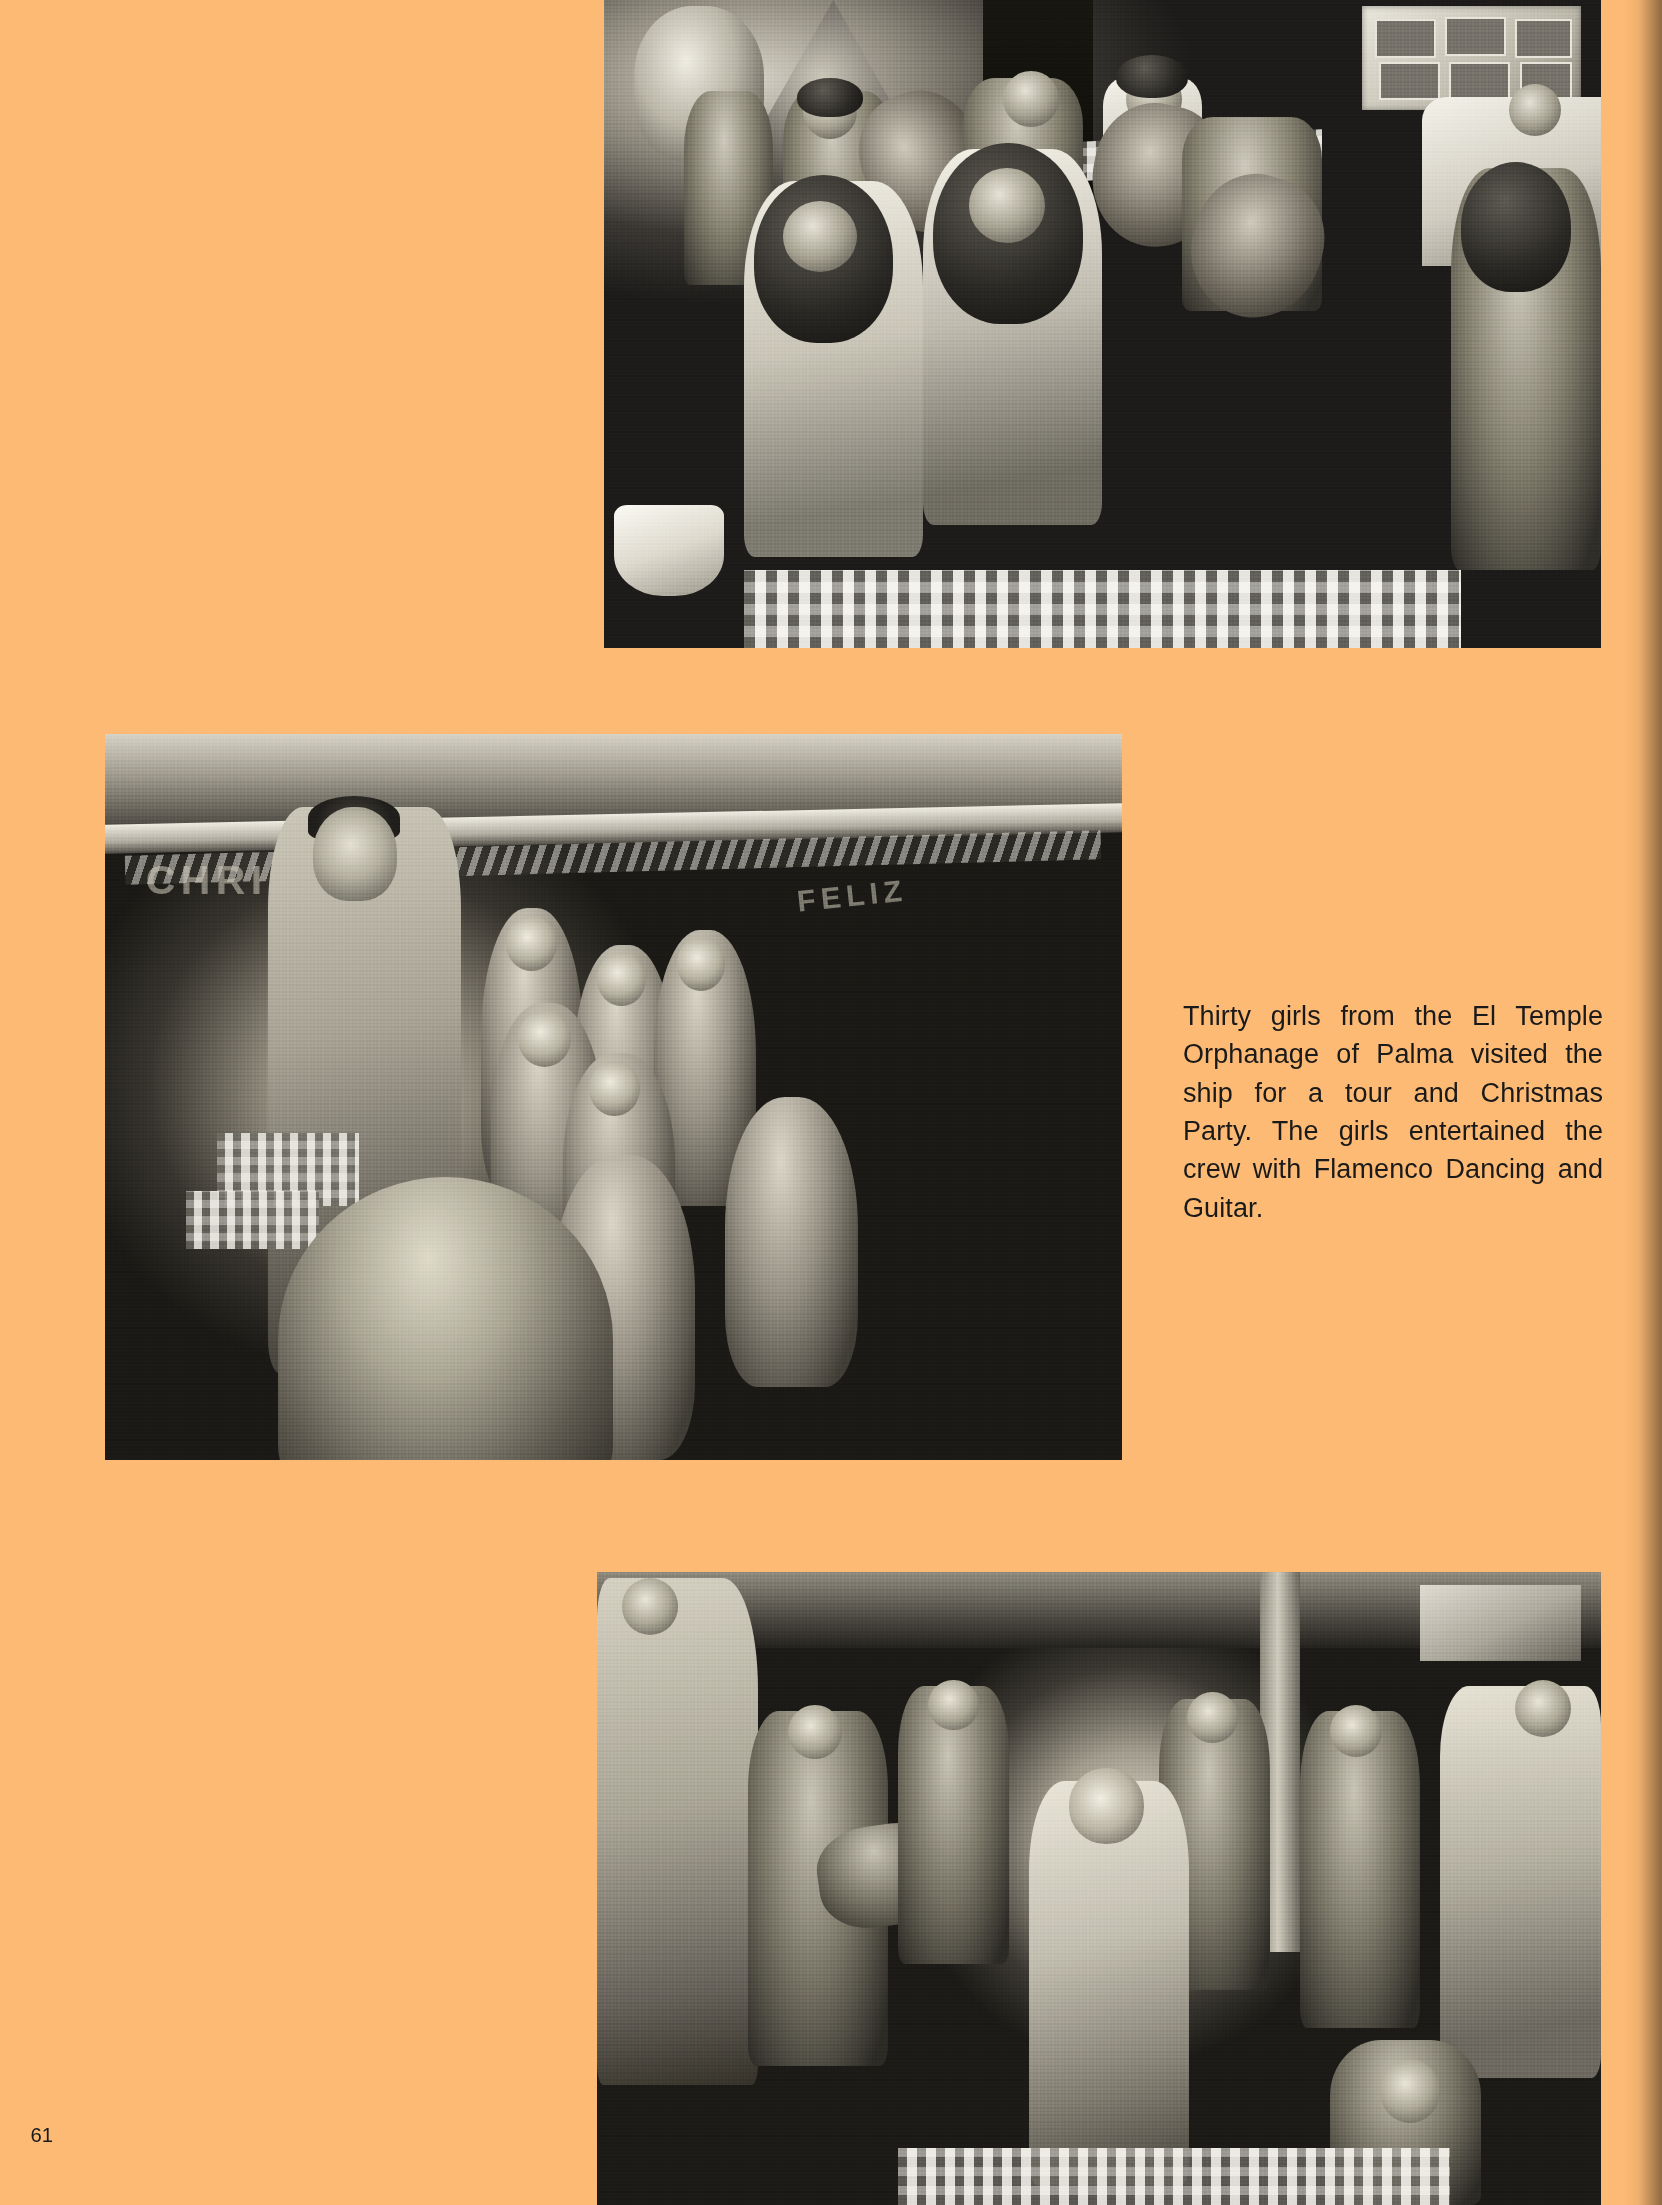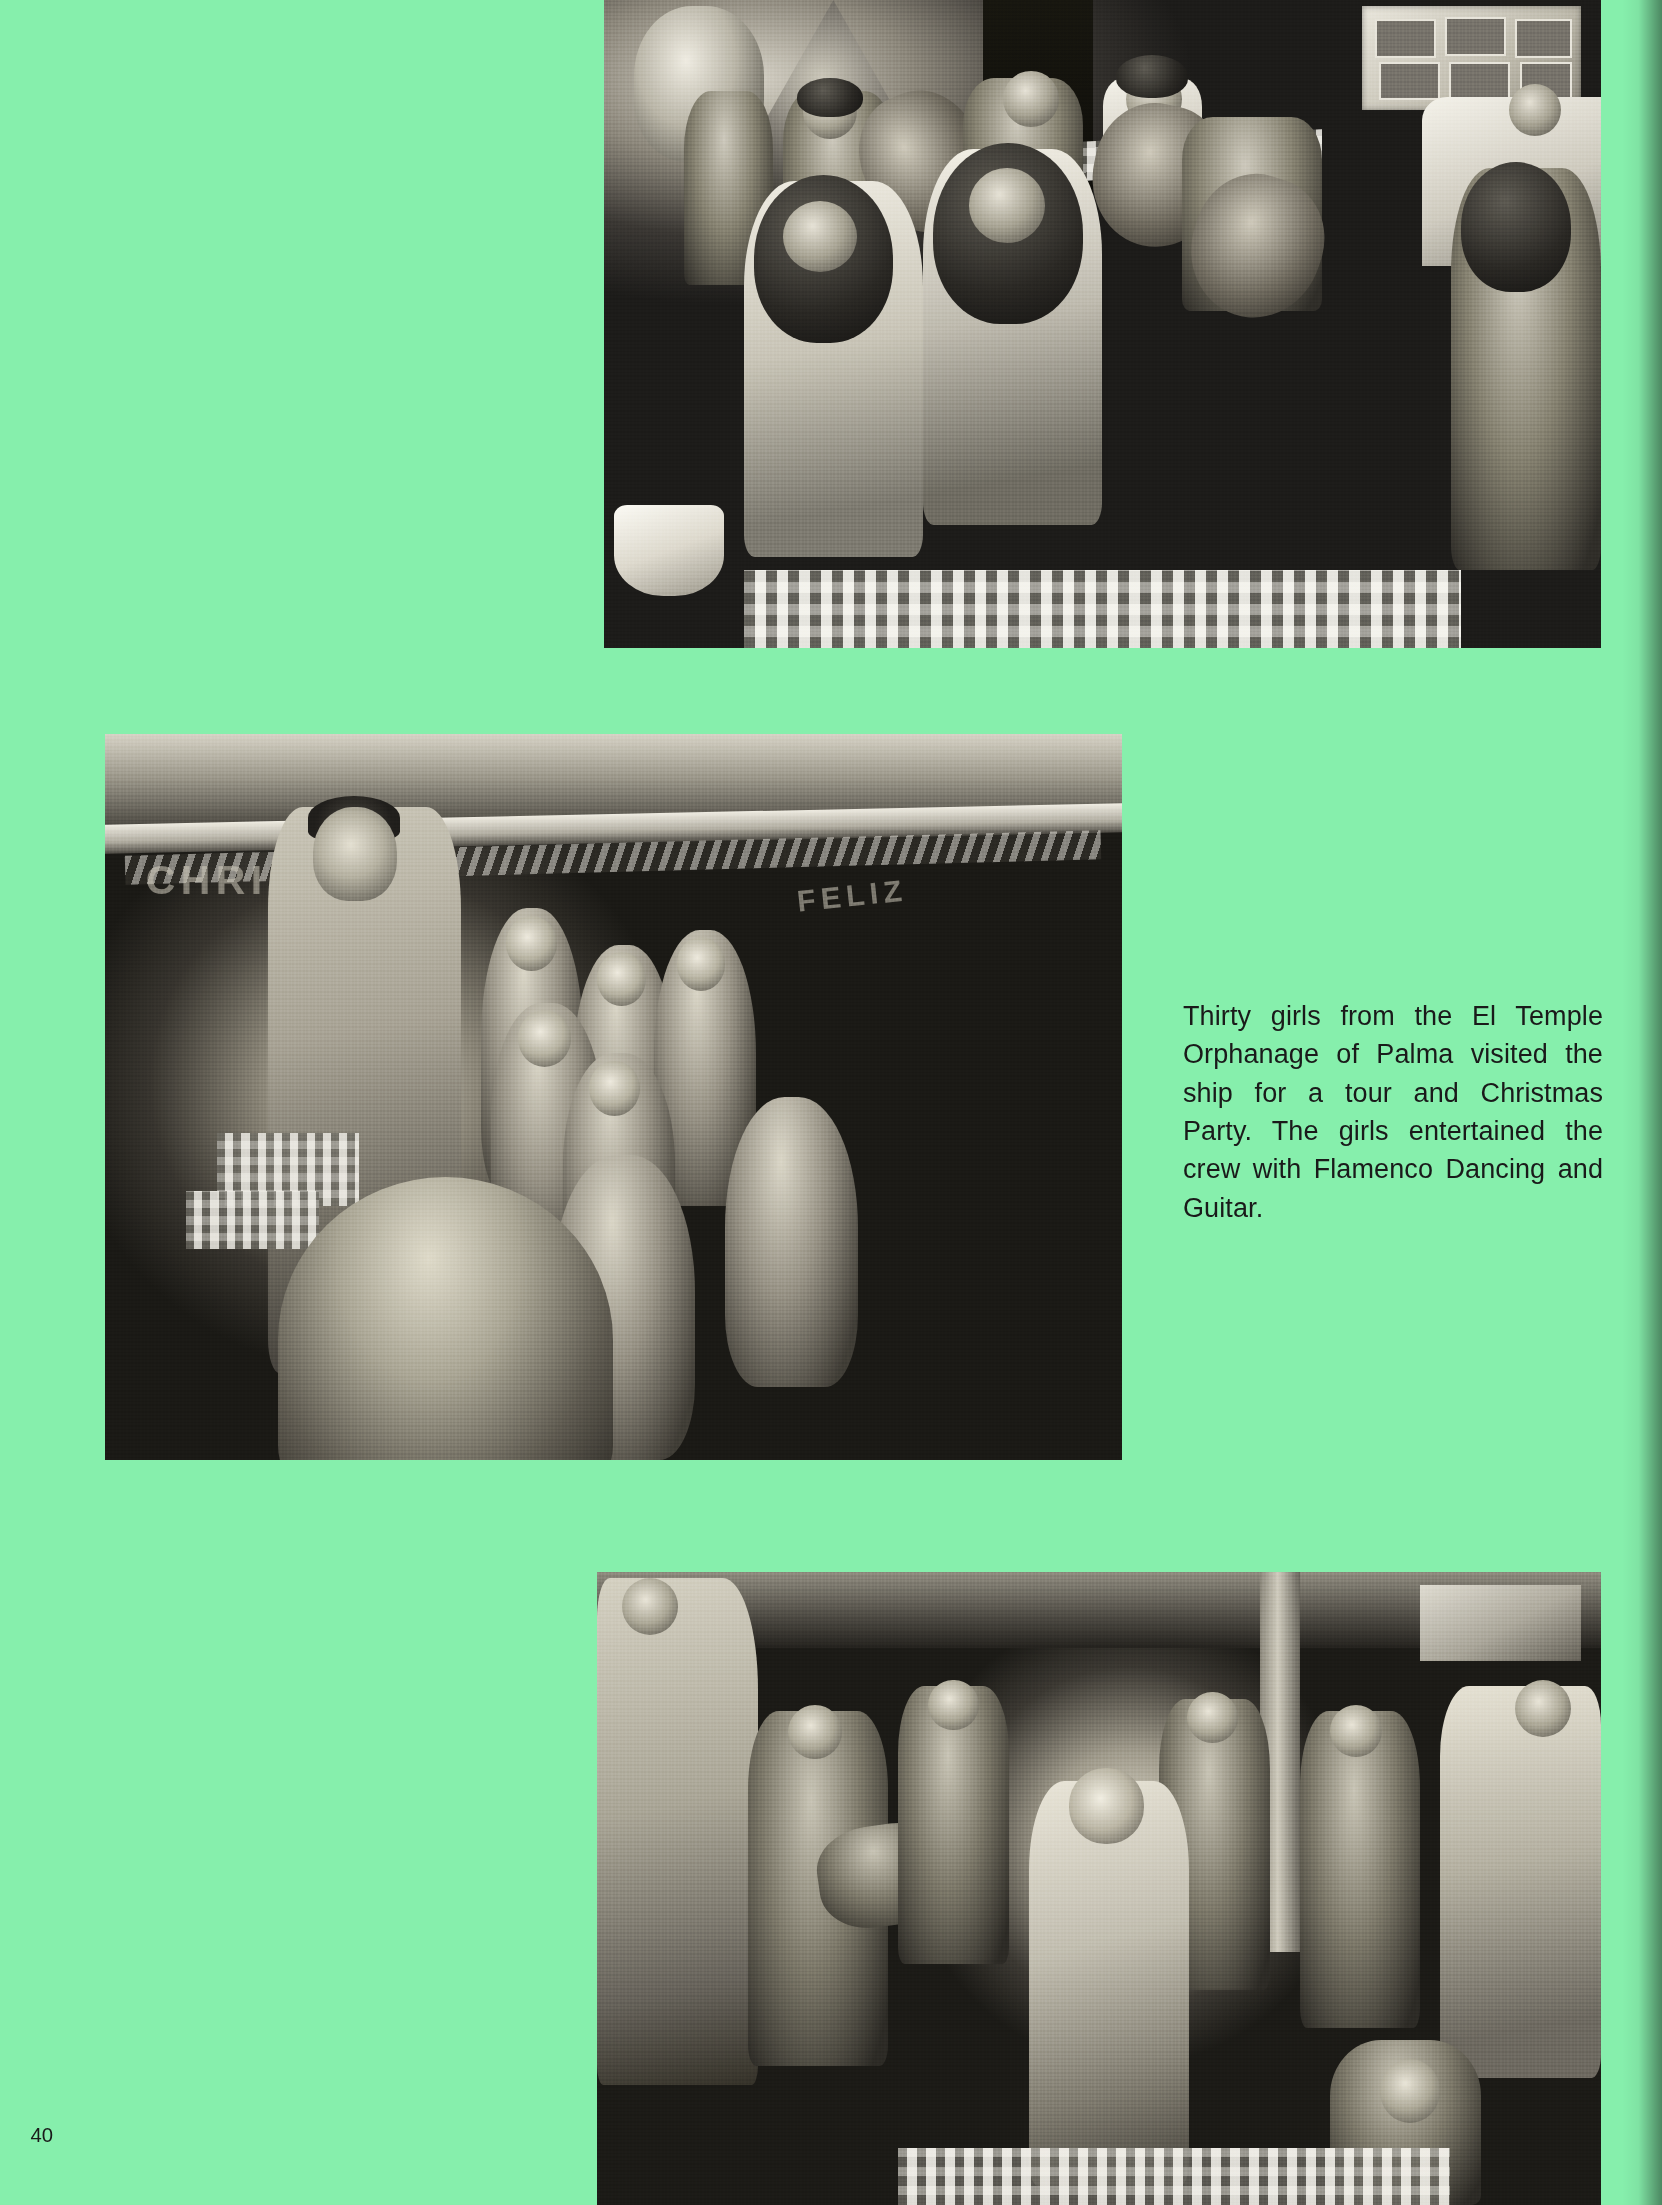--- a/index.html
+++ b/index.html
@@ -11,21 +11,21 @@
     width: 1663px;
     height: 2205px;
     position: relative;
     font-family: "Liberation Sans", sans-serif;
     overflow: hidden;
   }
 
   .page {
     position: absolute;
     inset: 0;
-    background: #86efac;
+    background: #fdba74;
     padding-left: 15px;
   }
 
   
   .scan-edge {
     position: absolute;
     top: 0;
     right: 0;
     width: 41px;
     height: 2205px;
@@ -404,17 +404,17 @@
 
     <div class="fig" style="right:12%;bottom:0%;width:15%;height:26%;border-radius:34% 34% 6% 6%;"></div>
     <div class="head" style="right:16%;bottom:13%;width:6%;height:10%;"></div>
 
     <div class="table"></div>
     <div class="grain"></div>
   </div>
 
   <p id="caption">Thirty girls from the El Temple Orphanage of Palma visited the ship for a tour and Christmas Party. The girls entertained the crew with Flamenco Dancing and Guitar.</p>
 
-  <div id="page-number">40</div>
+  <div id="page-number">61</div>
 
   <div class="scan-edge"></div>
 </div>
 
 
 </body></html>

